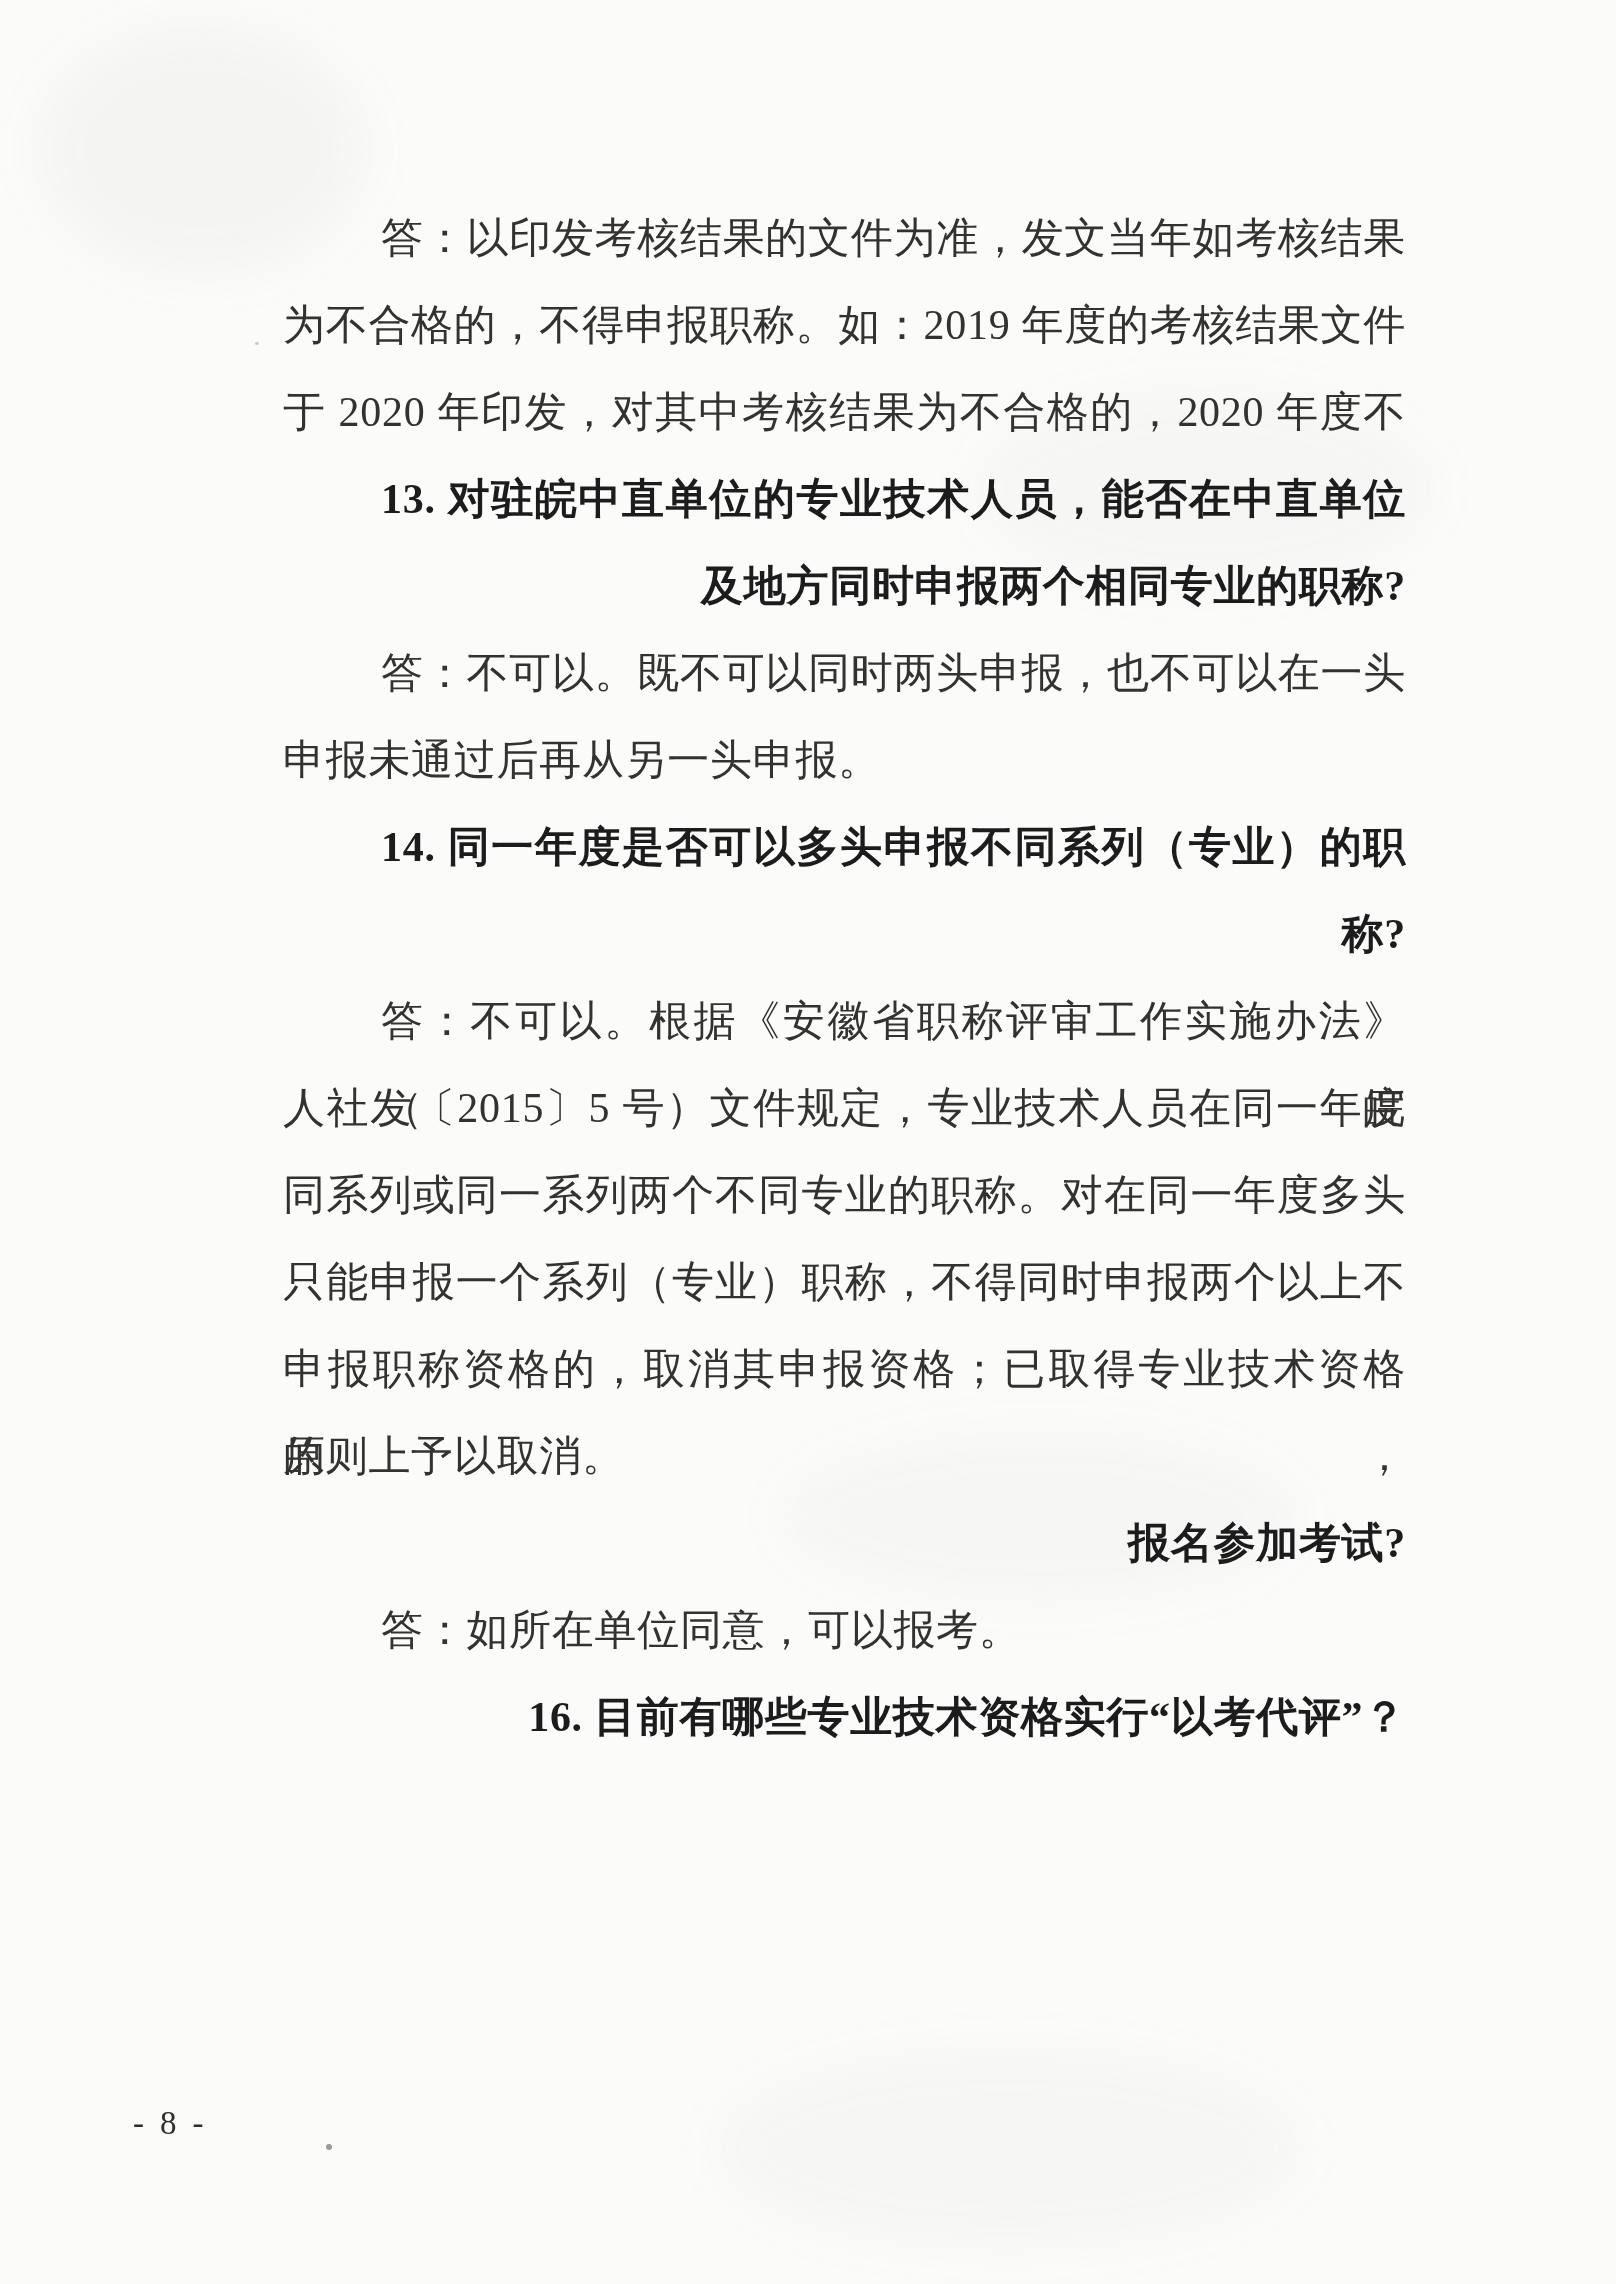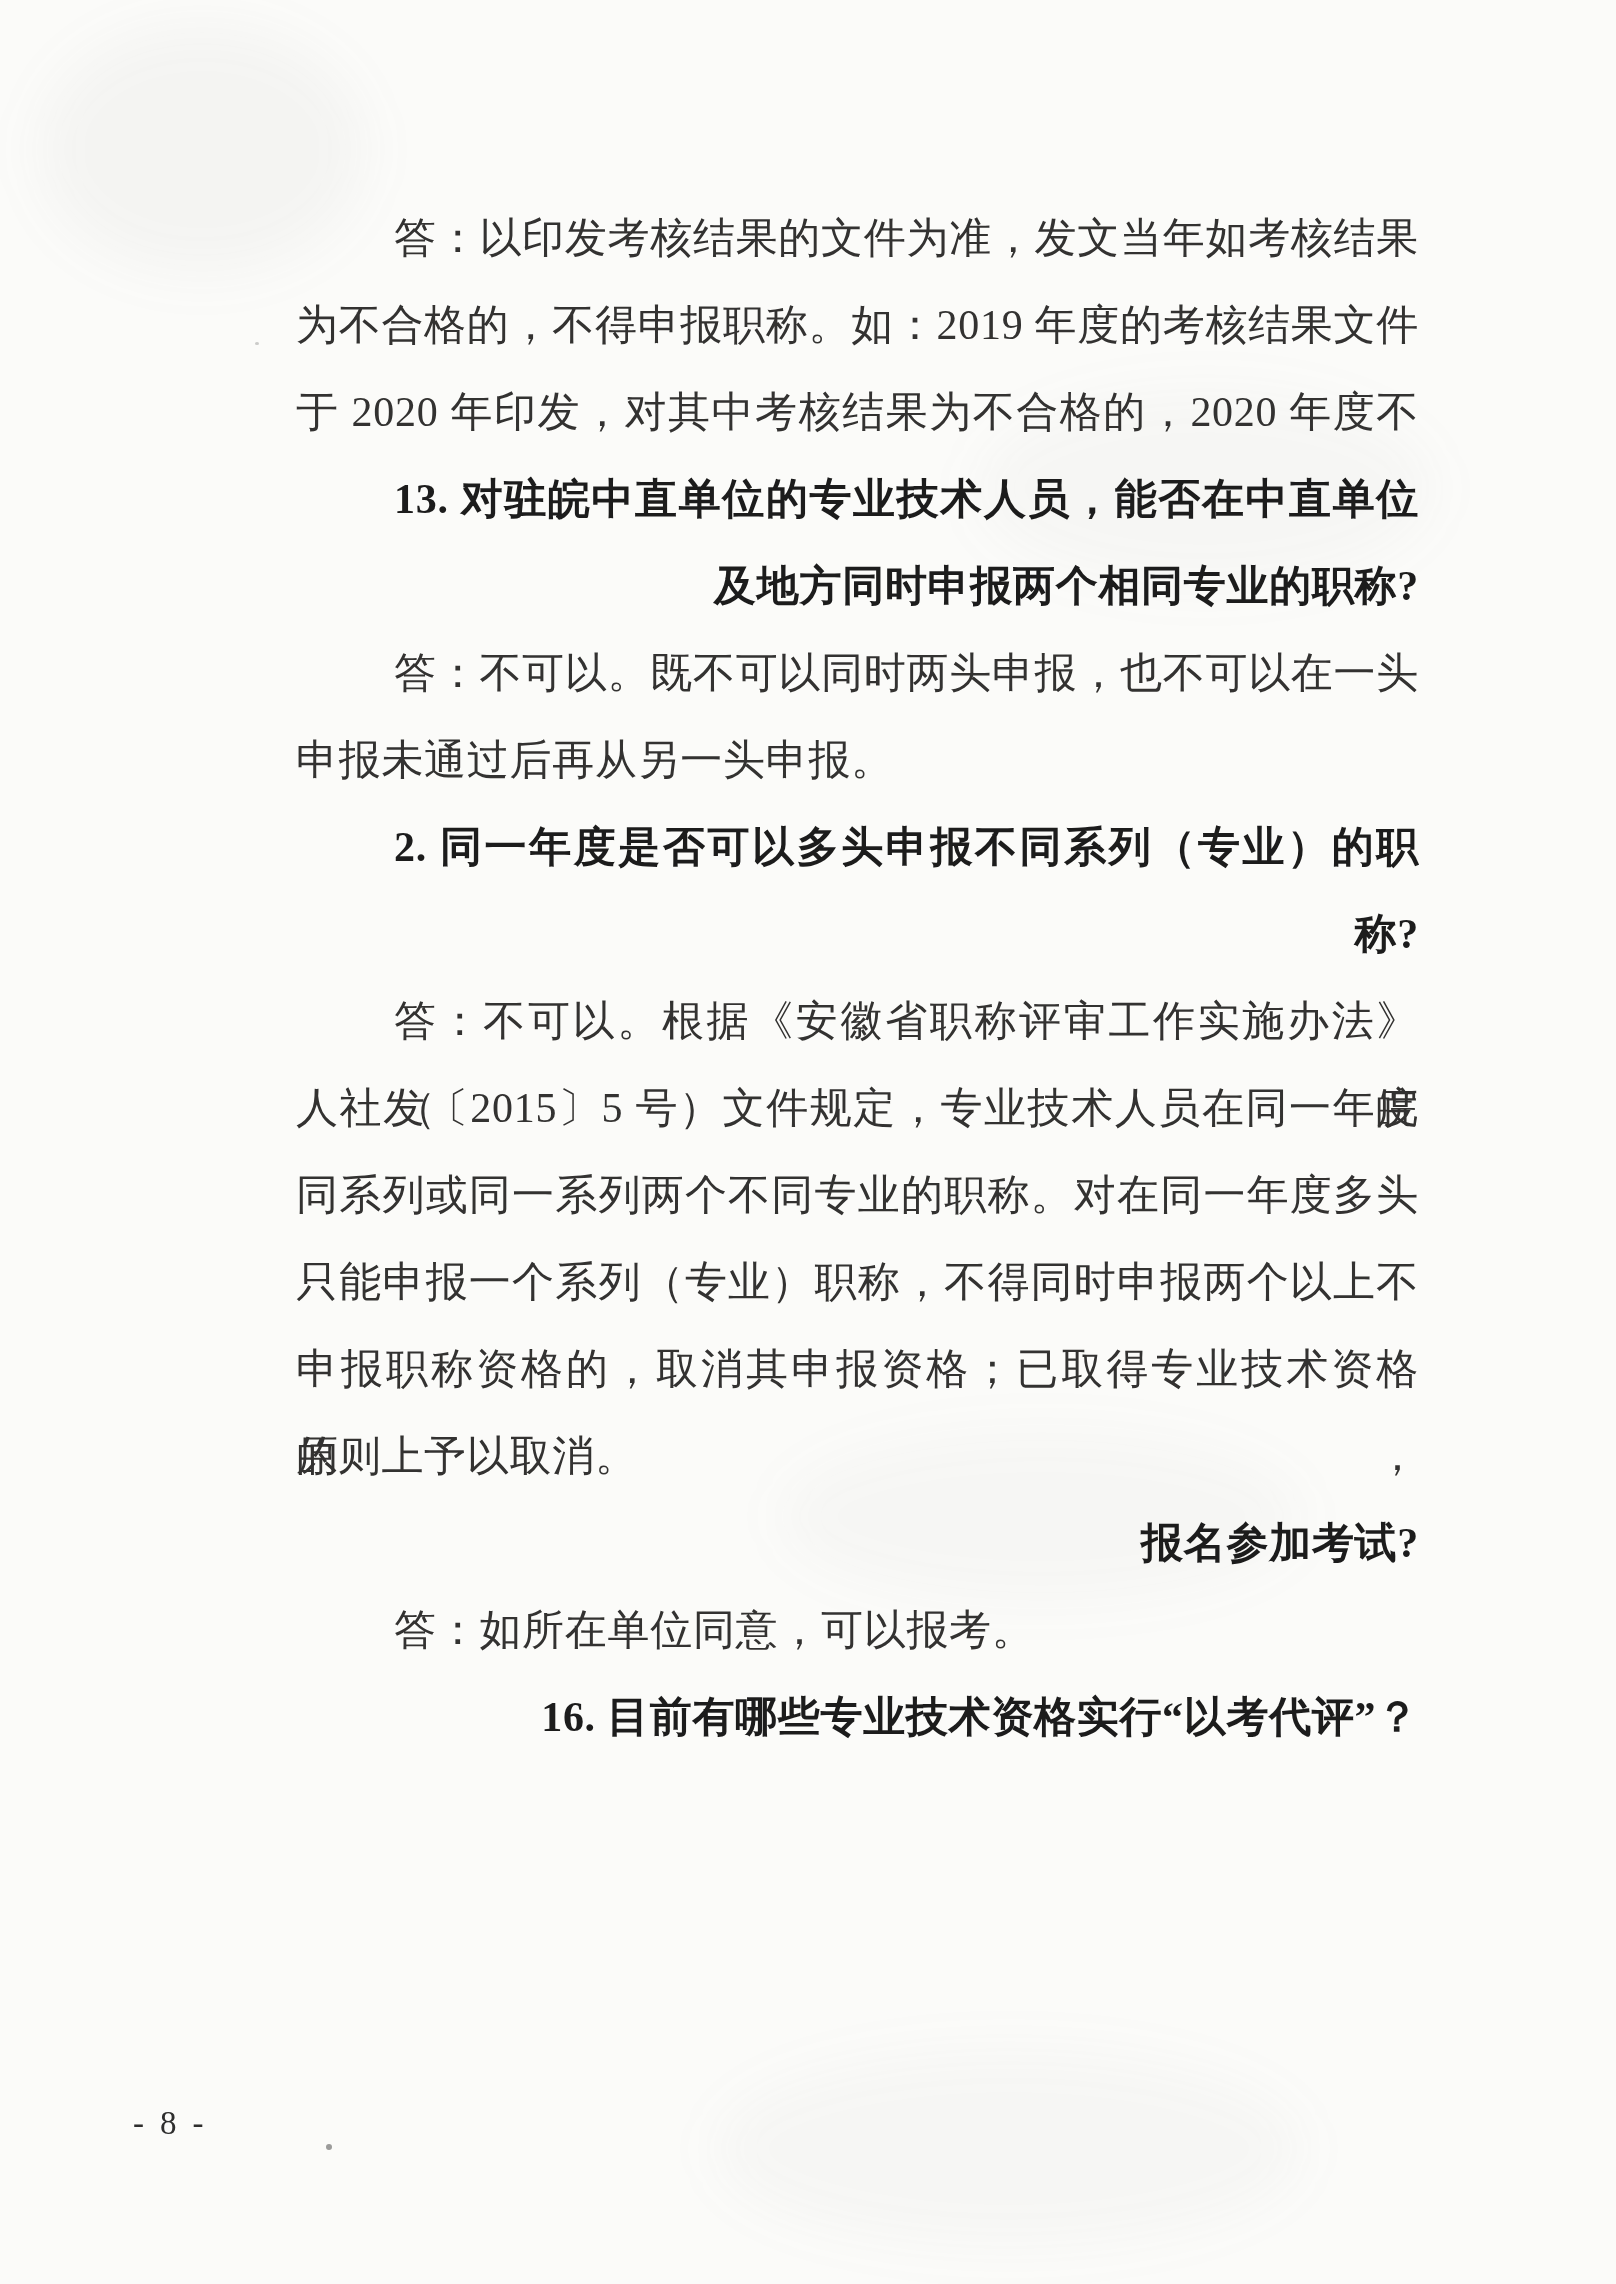--- a/index.html
+++ b/index.html
@@ -24,21 +24,20 @@
   .shade-a { left: 39px;  top: 26px;   width: 326px; height: 247px; background: rgba(120,120,118,0.05); }
   .shade-b { left: 977px; top: 391px; width: 456px; height: 195px; background: rgba(120,120,118,0.04); }
   .shade-c { left: 781px; top: 1432px; width: 521px; height: 169px; background: rgba(120,120,118,0.035); }
   .shade-d { left: 716px; top: 2051px; width: 586px; height: 195px; background: rgba(120,120,118,0.04); }
 
   .text-block {
     position: absolute;
     left: 283px;
     top: 195px;
     width: 1123px;
-    margin-left: 13px;
   }
   .line {
     margin: 0;
     height: 87px;
     line-height: 87px;
     font-size: 42px;
     color: #2b2b2b;
     white-space: nowrap;
     letter-spacing: 0.7px;
   }
@@ -96,21 +95,21 @@
 <div class="speck speck-2"></div>
 
 <div class="text-block">
   <p class="line a ind j">答：以印发考核结果的文件为准，发文当年如考核结果</p>
   <p class="line a j">为不合格的，不得申报职称。如：2019 年度的考核结果文件</p>
   <p class="line a j">于 2020 年印发，对其中考核结果为不合格的，2020 年度不</p>
   <p class="line q ind j">13. 对驻皖中直单位的专业技术人员，能否在中直单位</p>
   <p class="line q">及地方同时申报两个相同专业的职称?</p>
   <p class="line a ind j">答：不可以。既不可以同时两头申报，也不可以在一头</p>
   <p class="line a">申报未通过后再从另一头申报。</p>
-  <p class="line q ind j">2. 同一年度是否可以多头申报不同系列（专业）的职</p>
+  <p class="line q ind j">14. 同一年度是否可以多头申报不同系列（专业）的职</p>
   <p class="line q">称?</p>
   <p class="line a ind j">答：不可以。根据《安徽省职称评审工作实施办法》（皖</p>
   <p class="line a j">人社发〔2015〕5 号）文件规定，专业技术人员在同一年度</p>
   <p class="line a j">同系列或同一系列两个不同专业的职称。对在同一年度多头</p>
   <p class="line a j">只能申报一个系列（专业）职称，不得同时申报两个以上不</p>
   <p class="line a j">申报职称资格的，取消其申报资格；已取得专业技术资格的，</p>
   <p class="line a">原则上予以取消。</p>
   <p class="line q">报名参加考试?</p>
   <p class="line a ind">答：如所在单位同意，可以报考。</p>
   <p class="line q ind">16. 目前有哪些专业技术资格实行“以考代评”？</p>

